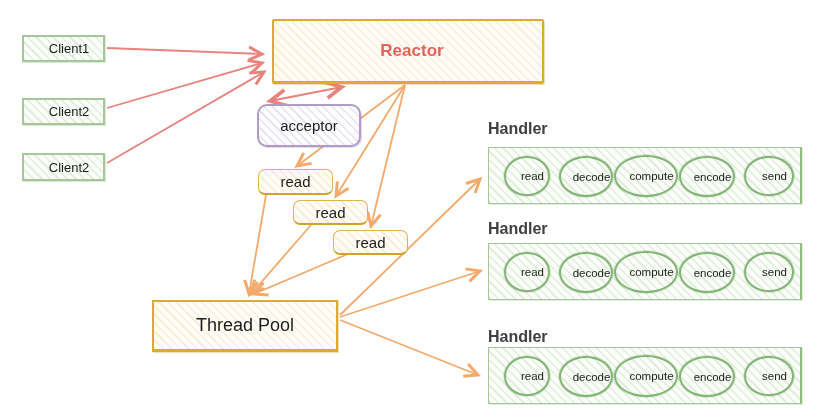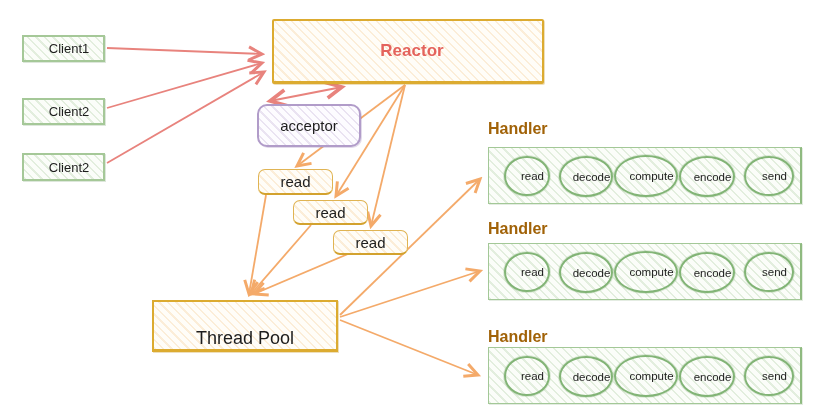--- a/index.html
+++ b/index.html
@@ -17,21 +17,21 @@
     repeating-linear-gradient(45deg, rgba(158,128,188,0.20) 0px, rgba(158,128,188,0.20) 1.5px, rgba(0,0,0,0) 1.5px, rgba(0,0,0,0) 6px),
     #fdfcff;}
 
   .client{border:2px solid #a5c898;box-shadow:1px 1px 0 rgba(120,160,110,0.25);font-size:13px;}
   .reactor{border:2px solid #dcab30;border-bottom-width:3px;box-shadow:1px 1px 0 rgba(200,150,30,0.3);
            font-size:17px;font-weight:bold;color:#e4635c;border-radius:2px;padding-left:8px;}
   .acceptor{border:2px solid #b19cc9;border-radius:10px;box-shadow:1px 1px 0 rgba(140,110,170,0.25);font-size:15px;}
   .readbox{border:1.5px solid #e0b453;border-bottom:2.5px solid #d3a22e;border-radius:7px;font-size:15px;}
   .threadpool{border:2px solid #dcab30;border-bottom-width:3px;box-shadow:1px 1px 0 rgba(200,150,30,0.3);font-size:18px;}
 
-  .handler-title{position:absolute;z-index:2;font-size:16px;font-weight:bold;color:#a16207;}
+  .handler-title{position:absolute;z-index:2;font-size:16px;font-weight:bold;color:#404040;}
   .handler-box{position:absolute;z-index:2;width:314px;height:57px;border:1.5px solid #a3c897;
                border-right:2.5px solid #8fba80;box-sizing:border-box;box-shadow:1px 1px 0 rgba(120,160,110,0.2);}
   .step{position:absolute;border:2px solid #82b476;border-radius:50%;display:flex;align-items:center;justify-content:center;
         font-size:11.5px;color:#1d1d1d;box-sizing:border-box;box-shadow:0 0 0 1px rgba(130,180,118,0.25);}
 </style>
 </head>
 <body>
 
 <div class="canvas">
 
@@ -88,21 +88,21 @@
   <div class="node readbox hatch-orange" style="left:258px;top:169px;width:75px;height:26px;">
     <span>read</span>
   </div>
   <div class="node readbox hatch-orange" style="left:293px;top:200px;width:75px;height:25px;">
     <span>read</span>
   </div>
   <div class="node readbox hatch-orange" style="left:333px;top:230px;width:75px;height:25px;">
     <span>read</span>
   </div>
 
-  <div class="node threadpool hatch-orange" style="left:152px;top:300px;width:186px;height:52px;align-items:flex-end;">
+  <div class="node threadpool hatch-orange" style="left:152px;top:300px;width:186px;height:52px;">
     <span>Thread Pool</span>
   </div>
 
   <div class="handler-title" style="left:488px;top:120px;">Handler</div>
   <div class="handler-box hatch-green" style="left:488px;top:147px;">
     <div class="step hatch-green" style="left:15px;top:8px;width:46px;height:40px;">read</div>
     <div class="step hatch-green" style="left:70px;top:8px;width:54px;height:41px;">decode</div>
     <div class="step hatch-green" style="left:125px;top:7px;width:64px;height:42px;">compute</div>
     <div class="step hatch-green" style="left:190px;top:8px;width:56px;height:41px;">encode</div>
     <div class="step hatch-green" style="left:255px;top:8px;width:50px;height:40px;">send</div>

